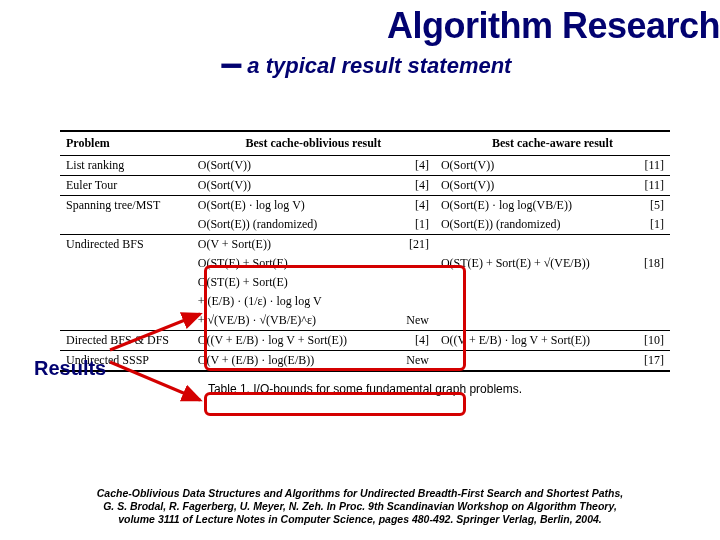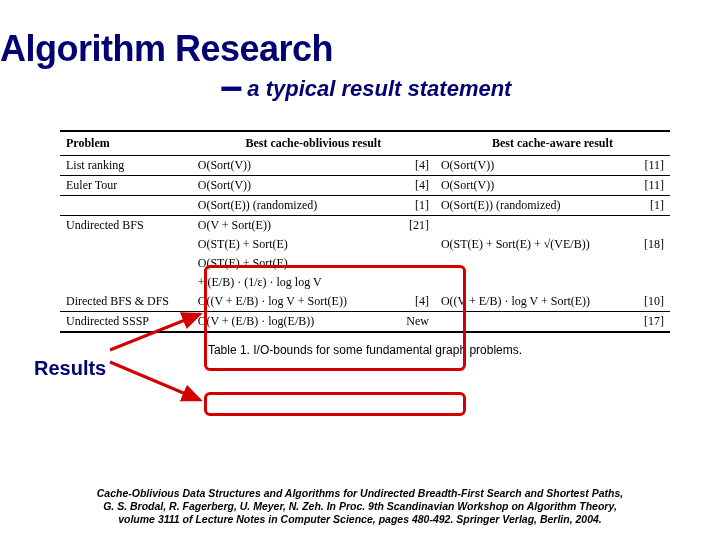--- a/index.html
+++ b/index.html
@@ -1,17 +1,17 @@
 <!DOCTYPE html>
 <html><head>
 <meta charset="utf-8">
 <style>
   * { margin: 0; padding: 0; box-sizing: border-box; }
   body { width: 720px; height: 540px; background: #fff; font-family: Arial, Helvetica, sans-serif; position: relative; }
-  .title-main { font-size: 36px; font-weight: 900; color: #020270; text-align: left; padding-top: 12px; letter-spacing: -0.5px; margin-top: 16px; }
+  .title-main { font-size: 36px; font-weight: 900; color: #020270; text-align: right; padding-top: 5px; letter-spacing: -0.5px; }
   .title-sub-row { text-align: center; margin-top: -4px; padding-left: 11px; }
   .dash { font-size: 40px; font-weight: 900; color: #020270; vertical-align: middle; }
   .subtitle { font-size: 22px; font-weight: 900; color: #020270; vertical-align: middle; font-style: italic; }
   .table-wrap { position: absolute; left: 60px; top: 130px; width: 610px; }
   table { border-collapse: collapse; width: 100%; font-family: Georgia, "Times New Roman", serif; font-size: 12px; }
   th { font-weight: bold; text-align: left; padding: 4px 6px; border-top: 2px solid #000; border-bottom: 1px solid #000; }
   th.c2, th.c3 { text-align: center; margin-top: 9px; }
   td { padding: 2px 6px; vertical-align: top; }
   td.c1 { width: 130px; }
   td.c2 { width: 200px; text-align: left; }
@@ -50,20 +50,27 @@
     <td class="c3">O(Sort(V))</td>
     <td class="c3r">[11]</td>
   </tr>
   <tr class="row-sep">
     <td class="c1">Euler Tour</td>
     <td class="c2">O(Sort(V))</td>
     <td class="c2r">[4]</td>
     <td class="c3">O(Sort(V))</td>
     <td class="c3r">[11]</td>
   </tr>
+  <tr>
+    <td class="c1">Spanning tree/MST</td>
+    <td class="c2">O(Sort(E) · log log V)</td>
+    <td class="c2r">[4]</td>
+    <td class="c3">O(Sort(E) · log log(VB/E))</td>
+    <td class="c3r">[5]</td>
+  </tr>
   <tr class="row-sep">
     <td class="c1"></td>
     <td class="c2">O(Sort(E)) (randomized)</td>
     <td class="c2r">[1]</td>
     <td class="c3">O(Sort(E)) (randomized)</td>
     <td class="c3r">[1]</td>
   </tr>
   <tr>
     <td class="c1">Undirected BFS</td>
     <td class="c2">O(V + Sort(E))</td>
@@ -82,20 +89,27 @@
     <td class="c1"></td>
     <td class="c2">O(ST(E) + Sort(E)</td>
     <td class="c2r"></td>
     <td class="c3"></td>
     <td class="c3r"></td>
   </tr>
   <tr>
     <td class="c1"></td>
     <td class="c2">  + (E/B) · (1/ε) · log log V</td>
     <td class="c2r"></td>
+    <td class="c3"></td>
+    <td class="c3r"></td>
+  </tr>
+  <tr class="row-sep">
+    <td class="c1"></td>
+    <td class="c2">  + √(VE/B) · √(VB/E)^ε)</td>
+    <td class="c2r">New</td>
     <td class="c3"></td>
     <td class="c3r"></td>
   </tr>
   <tr class="row-sep">
     <td class="c1">Directed BFS &amp; DFS</td>
     <td class="c2">O((V + E/B) · log V + Sort(E))</td>
     <td class="c2r">[4]</td>
     <td class="c3">O((V + E/B) · log V + Sort(E))</td>
     <td class="c3r">[10]</td>
   </tr>

